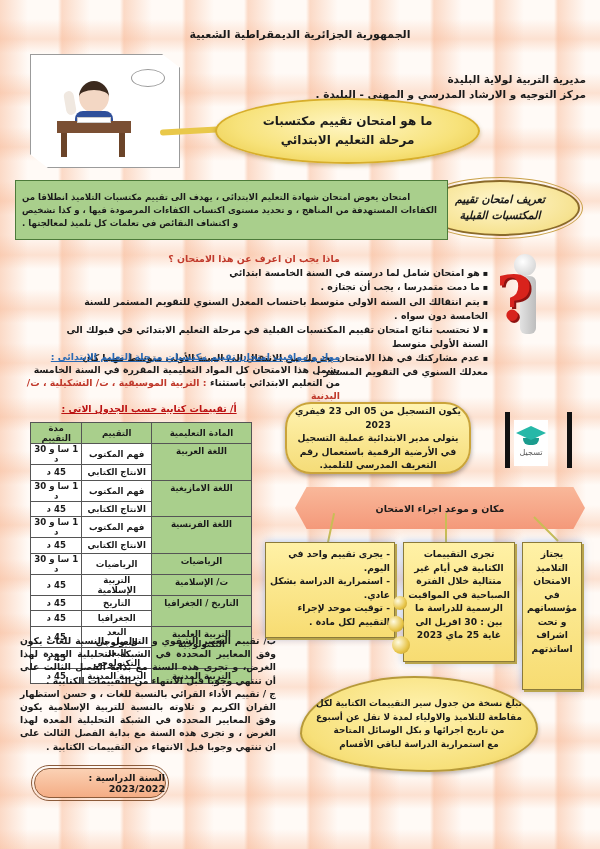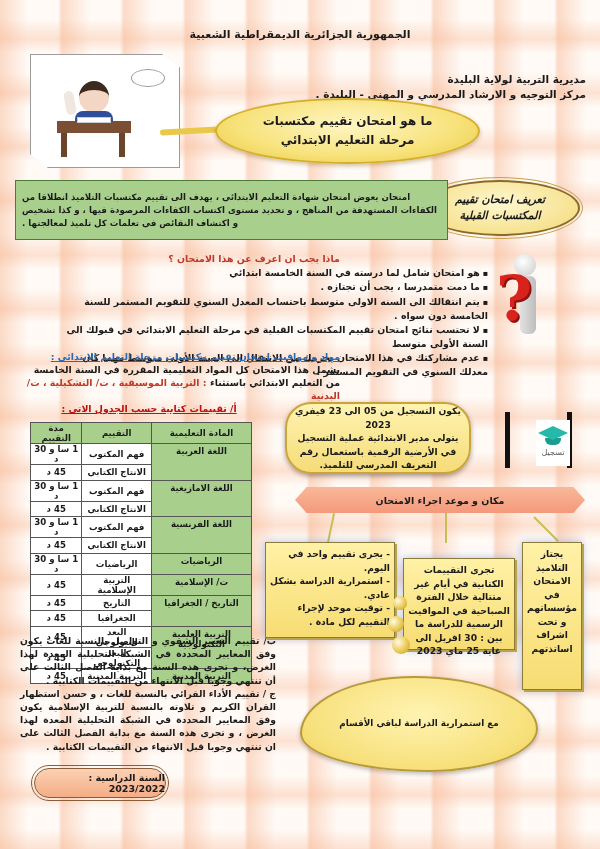--- a/index.html
+++ b/index.html
@@ -94,41 +94,41 @@
   }
 
   
   .reg {
     top: 402px; left: 285px; width: 186px; height: 72px; border-radius: 26px;
     background: linear-gradient(#fff3b0,#f5dc78); border: 2px solid #caa43a; box-shadow: 0 2px 5px rgba(0,0,0,0.35);
     display:flex; align-items:center; justify-content:center; text-align:center; font-size: 9.2px; line-height: 13.5px; padding: 4px;
   }
   .reg-bar1 { top: 412px; left: 505px; width: 5px; height: 56px; background:#111; }
   .reg-bar2 { top: 412px; left: 567px; width: 5px; height: 56px; background:#111; }
-  .reg-icon { top: 420px; left: 514px; width: 34px; height: 46px; background:#fff; text-align:center; font-size: 8px; color:#555; font-weight: normal; margin-left: 22px; }
+  .reg-icon { top: 420px; left: 514px; width: 34px; height: 46px; background:#fff; text-align:center; font-size: 8px; color:#555; font-weight: normal; }
   .cap-top { width: 30px; height: 14px; margin: 6px auto 0; background: #26b8a8; clip-path: polygon(50% 0, 100% 50%, 50% 100%, 0 50%); }
   .cap-base { width: 16px; height: 7px; margin: -2px auto 3px; background: #1b9c8e; border-radius: 0 0 6px 6px; }
 
   
   .hex {
-    top: 487px; left: 295px; width: 290px; height: 26px;
+    top: 487px; left: 295px; width: 290px; height: 42px;
     background: linear-gradient(#f9b89a,#f4997a);
     clip-path: polygon(4% 0, 96% 0, 100% 50%, 96% 100%, 4% 100%, 0 50%);
     display:flex; align-items:center; justify-content:center; font-size: 9.5px;
   }
   .conn { background: #c9bd56; width: 2px; }
 
   
   .bx {
     background: linear-gradient(#fff1a6,#f7dc72); border: 1.5px solid #8b7a3a;
     box-shadow: 2px 2px 0 #b8a44c, 0 0 8px rgba(90,140,220,0.5);
     font-size: 9.2px; line-height: 13.5px; text-align: center; padding: 4px;
   }
   .bx1 { top: 542px; left: 522px; width: 60px; height: 148px; }
-  .bx2 { top: 542px; left: 403px; width: 112px; height: 92px; margin-top: 16px; }
+  .bx2 { top: 542px; left: 403px; width: 112px; height: 120px; }
   .bx3 { top: 542px; left: 265px; width: 130px; height: 96px; text-align: right; }
   .ball { width: 14px; height: 14px; border-radius: 50%; background: radial-gradient(circle at 35% 35%, #fffbe0, #e7c448 60%, #b59020); }
 
   
   .cloud {
     top: 676px; left: 300px; width: 238px; height: 96px;
     background: radial-gradient(ellipse at 50% 40%, #fff3b2 0%, #f7e07a 70%, #e8c44a 100%);
     border: 2px solid #b79a3a; border-radius: 48% 52% 46% 54% / 60% 55% 45% 40%;
     box-shadow: 0 2px 4px rgba(0,0,0,0.25);
     display:flex; align-items:center; justify-content:center; text-align:center;
@@ -313,15 +313,16 @@
   <div>- يجرى تقييم واحد في اليوم.</div>
   <div>- استمرارية الدراسة بشكل عادي.</div>
   <div>- توقيت موحد لإجراء التقييم لكل مادة .</div>
 </div>
 <div class="abs ball" style="top:596px;left:393px;"></div>
 <div class="abs ball" style="top:616px;left:388px;width:16px;height:16px;"></div>
 <div class="abs ball" style="top:636px;left:392px;width:18px;height:18px;"></div>
 
 <div class="abs cloud">
   <div>
+    <div>تبلغ نسخة من جدول سير التقييمات الكتابية لكل مقاطعة للتلاميذ والاولياء لمدة لا تقل عن أسبوع من تاريخ اجرائها و بكل الوسائل المتاحة</div>
     <div>مع استمرارية الدراسة لباقي الأقسام</div>
   </div>
 </div>
 
 </body></html>

